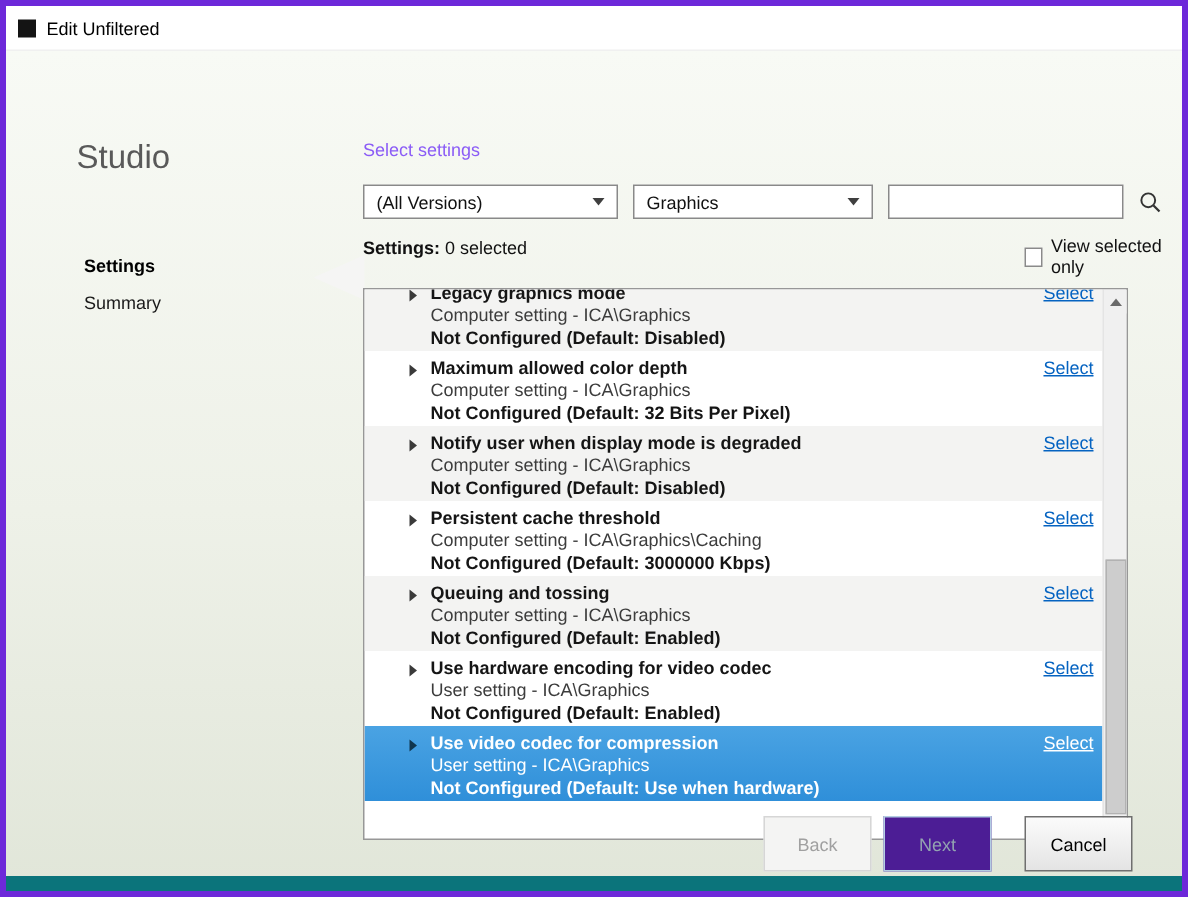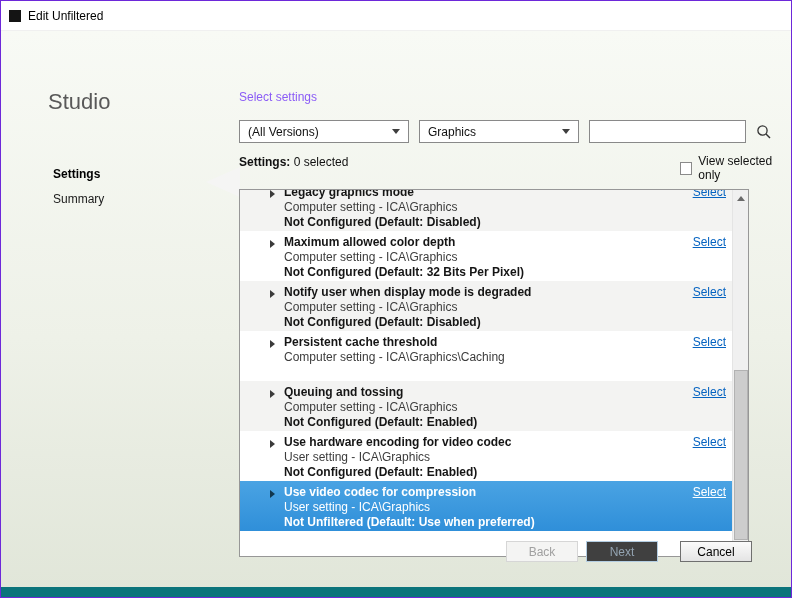--- a/index.html
+++ b/index.html
@@ -1,20 +1,20 @@
 <!DOCTYPE html>
 <html><head>
 <meta charset="utf-8">
 <style>
   * { margin:0; padding:0; box-sizing:border-box; }
   html,body { background:#c8ccc8; }
   body { font-family:"Liberation Sans", sans-serif; }
   #app {
     position:relative; width:792px; height:598px;
-    background:#ffffff; border:1px solid #6d28d9; overflow:hidden;
+    background:#ffffff; border:4px solid #6d28d9; overflow:hidden;
   }
   
   .titlebar {
     position:absolute; left:0; top:0; width:100%; height:30px;
     background:#ffffff; display:flex; align-items:center; gap:7px;
     padding-left:8px; border-bottom:1px solid #f0f0f0;
   }
   .app-icon { width:12px; height:12px; background:#141414; }
   .title-text { font-size:12px; color:#000; }
   
@@ -105,25 +105,25 @@
   .tri-down {
     width:0; height:0; border-left:4px solid transparent;
     border-right:4px solid transparent; border-top:5px solid #6a6a6a;
   }
   .thumb {
     position:absolute; left:1px; top:180px; width:14px; height:170px;
     background:#cdcdcd; border:1px solid #b2b2b2; cursor:pointer;
   }
   
   .btn {
-    position:absolute; top:540px; width:72px; height:21px; font-size:12px;
+    position:absolute; top:540px; width:72px; height:37px; font-size:12px;
     display:flex; align-items:center; justify-content:center; cursor:default;
   }
   .btn-back { left:505px; background:#f4f4f3; border:1px solid #d6d6d6; color:#a0a0a0; }
-  .btn-next { left:585px; background:#404040; border:1px solid #b3cde2; color:#93a3b1; }
+  .btn-next { left:585px; background:#4c1d95; border:1px solid #b3cde2; color:#93a3b1; }
   .btn-cancel {
     left:679px; background:linear-gradient(#fbfbfb,#e4e4e4);
     border:1px solid #6f6f6f; color:#000; cursor:pointer;
   }
 </style>
 </head>
 <body>
 
 <div id="app">
 
@@ -190,20 +190,21 @@
         <div class="t">Notify user when display mode is degraded</div>
         <div class="s">Computer setting - ICA\Graphics</div>
         <div class="d">Not Configured (Default: Disabled)</div>
         <a class="sel">Select</a>
       </div>
 
       <div class="row">
         <span class="exp"></span>
         <div class="t">Persistent cache threshold</div>
         <div class="s">Computer setting - ICA\Graphics\Caching</div>
+        <div class="d">Not Configured (Default: 3000000 Kbps)</div>
         <a class="sel">Select</a>
       </div>
 
       <div class="row alt">
         <span class="exp"></span>
         <div class="t">Queuing and tossing</div>
         <div class="s">Computer setting - ICA\Graphics</div>
         <div class="d">Not Configured (Default: Enabled)</div>
         <a class="sel">Select</a>
       </div>
@@ -213,21 +214,21 @@
         <div class="t">Use hardware encoding for video codec</div>
         <div class="s">User setting - ICA\Graphics</div>
         <div class="d">Not Configured (Default: Enabled)</div>
         <a class="sel">Select</a>
       </div>
 
       <div class="row selected">
         <span class="exp"></span>
         <div class="t">Use video codec for compression</div>
         <div class="s">User setting - ICA\Graphics</div>
-        <div class="d">Not Unfiltered (Default: Use when preferred)</div>
+        <div class="d">Not Configured (Default: Use when hardware)</div>
         <a class="sel">Select</a>
       </div>
 
     </div>
 
     <div class="sb">
       <div class="sb-btn sb-up">
         <span class="tri-up"></span>
       </div>
       <div class="thumb"></div>

